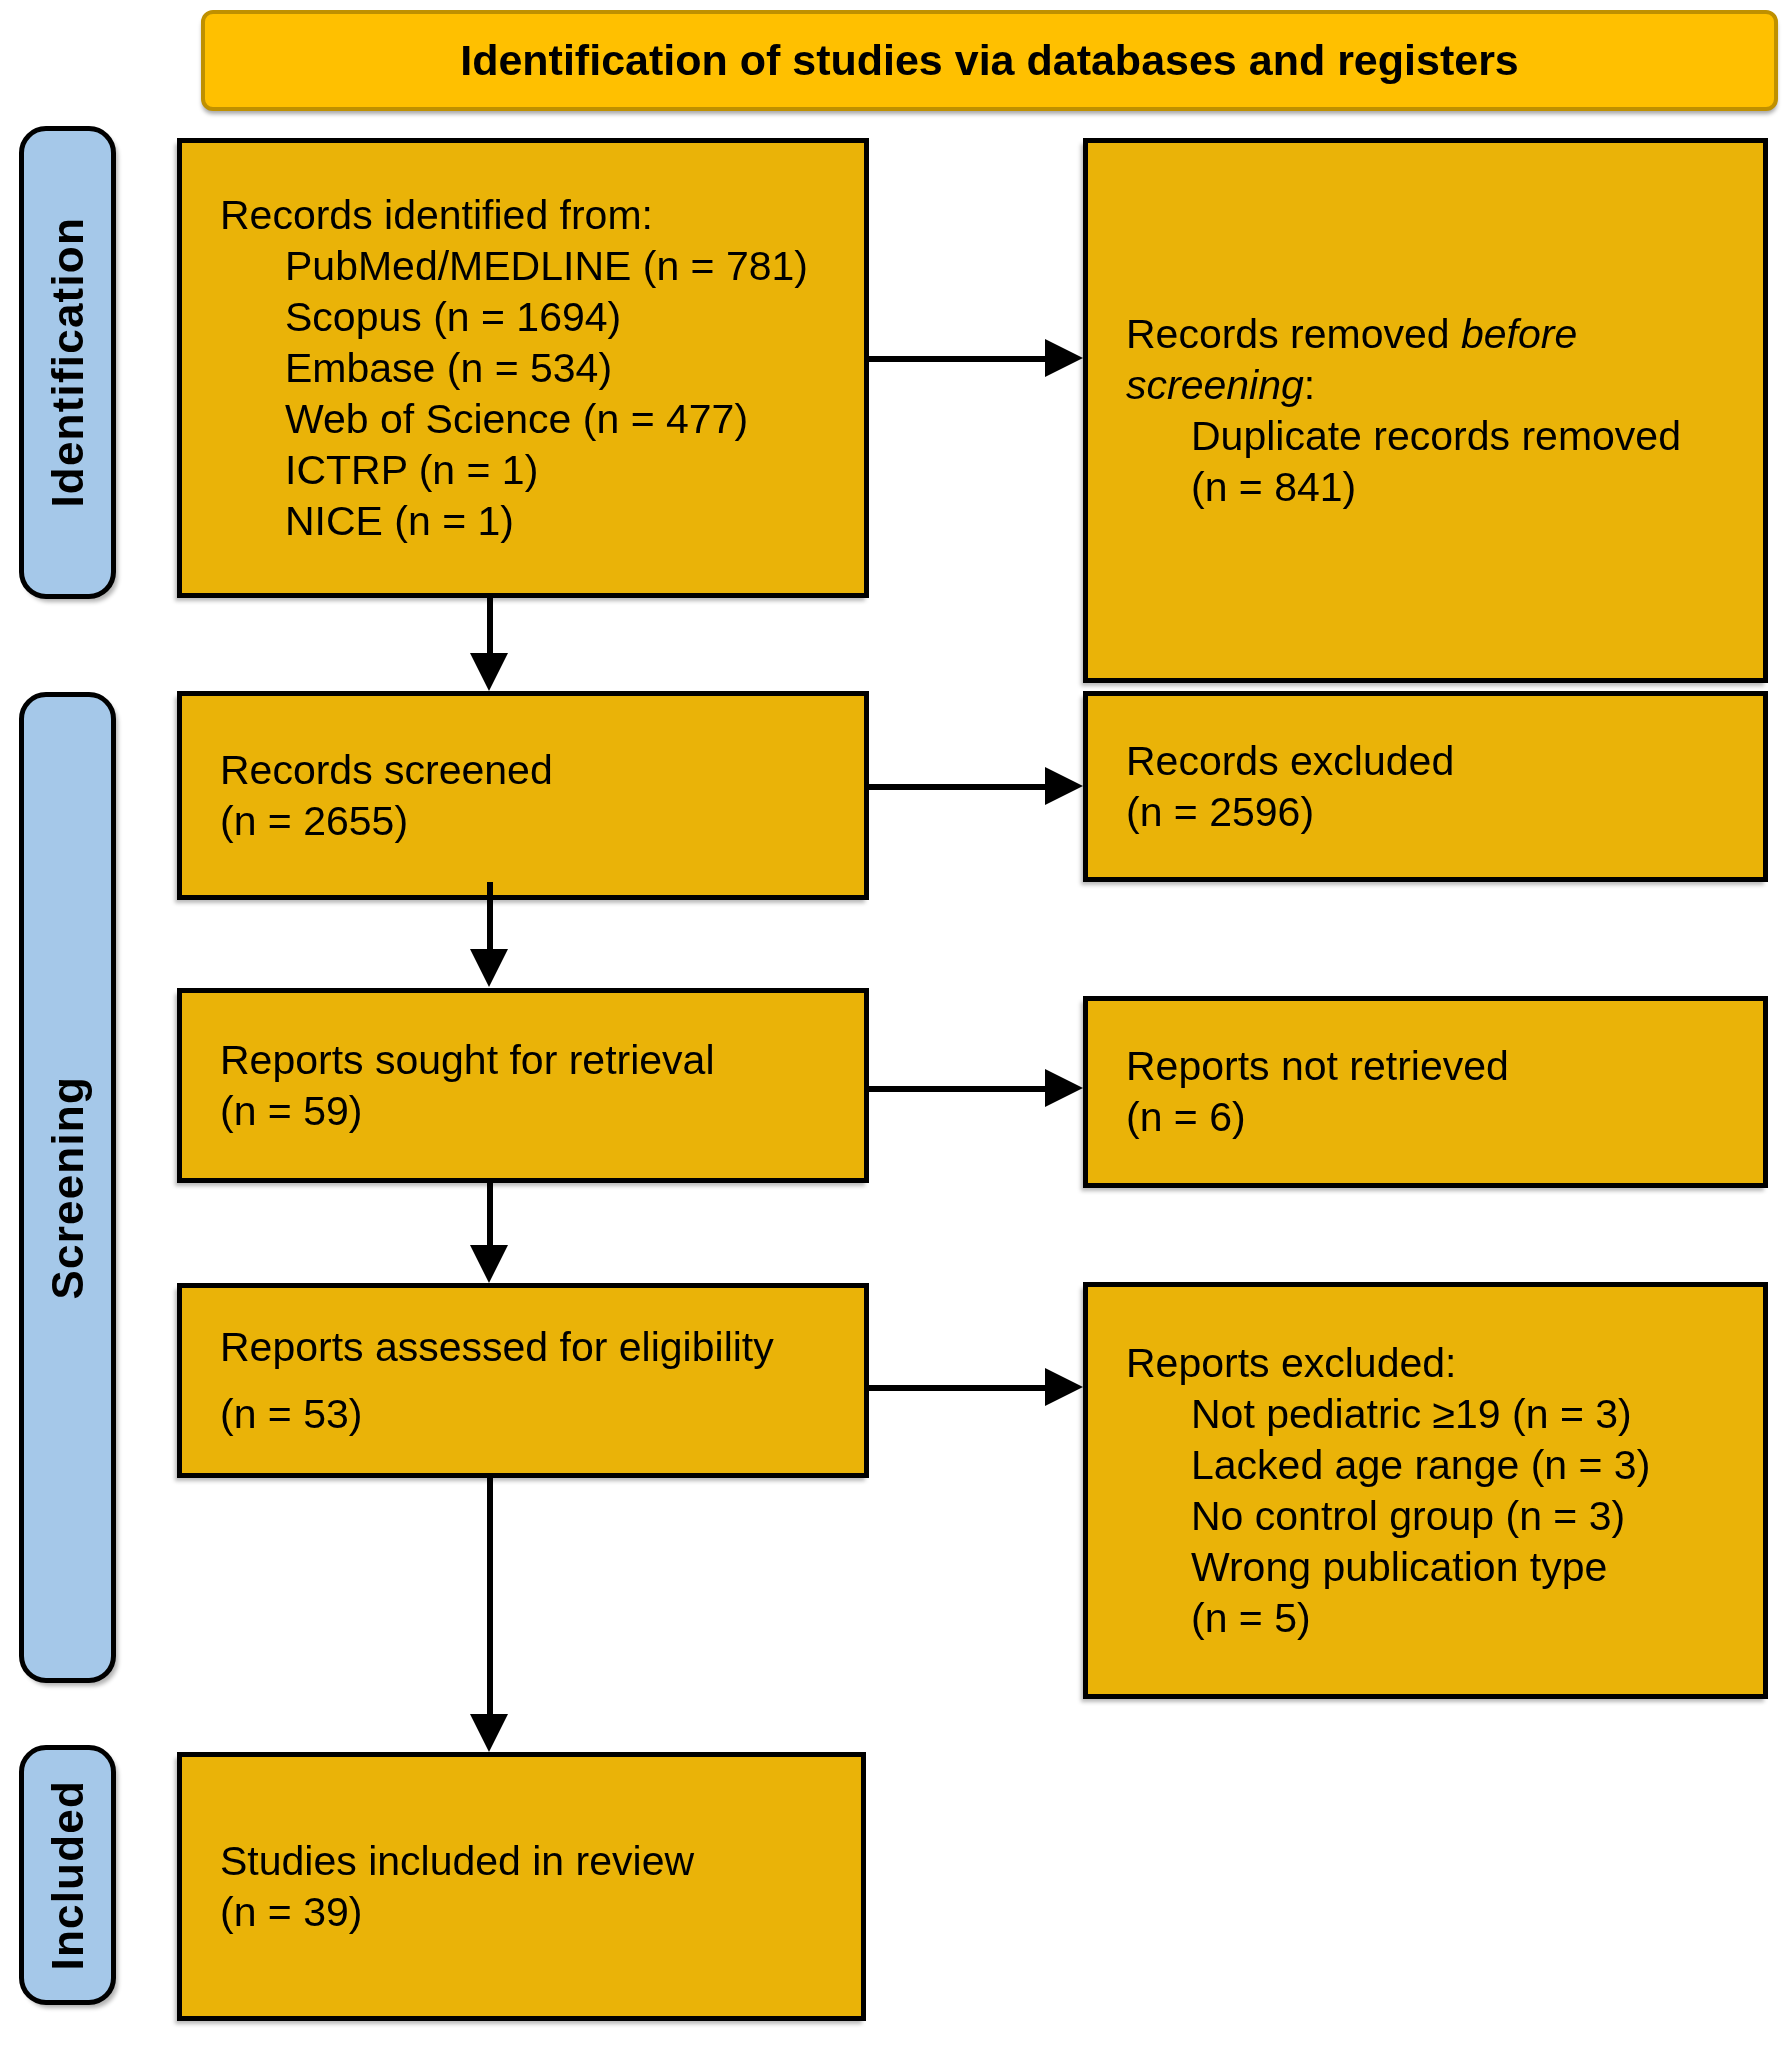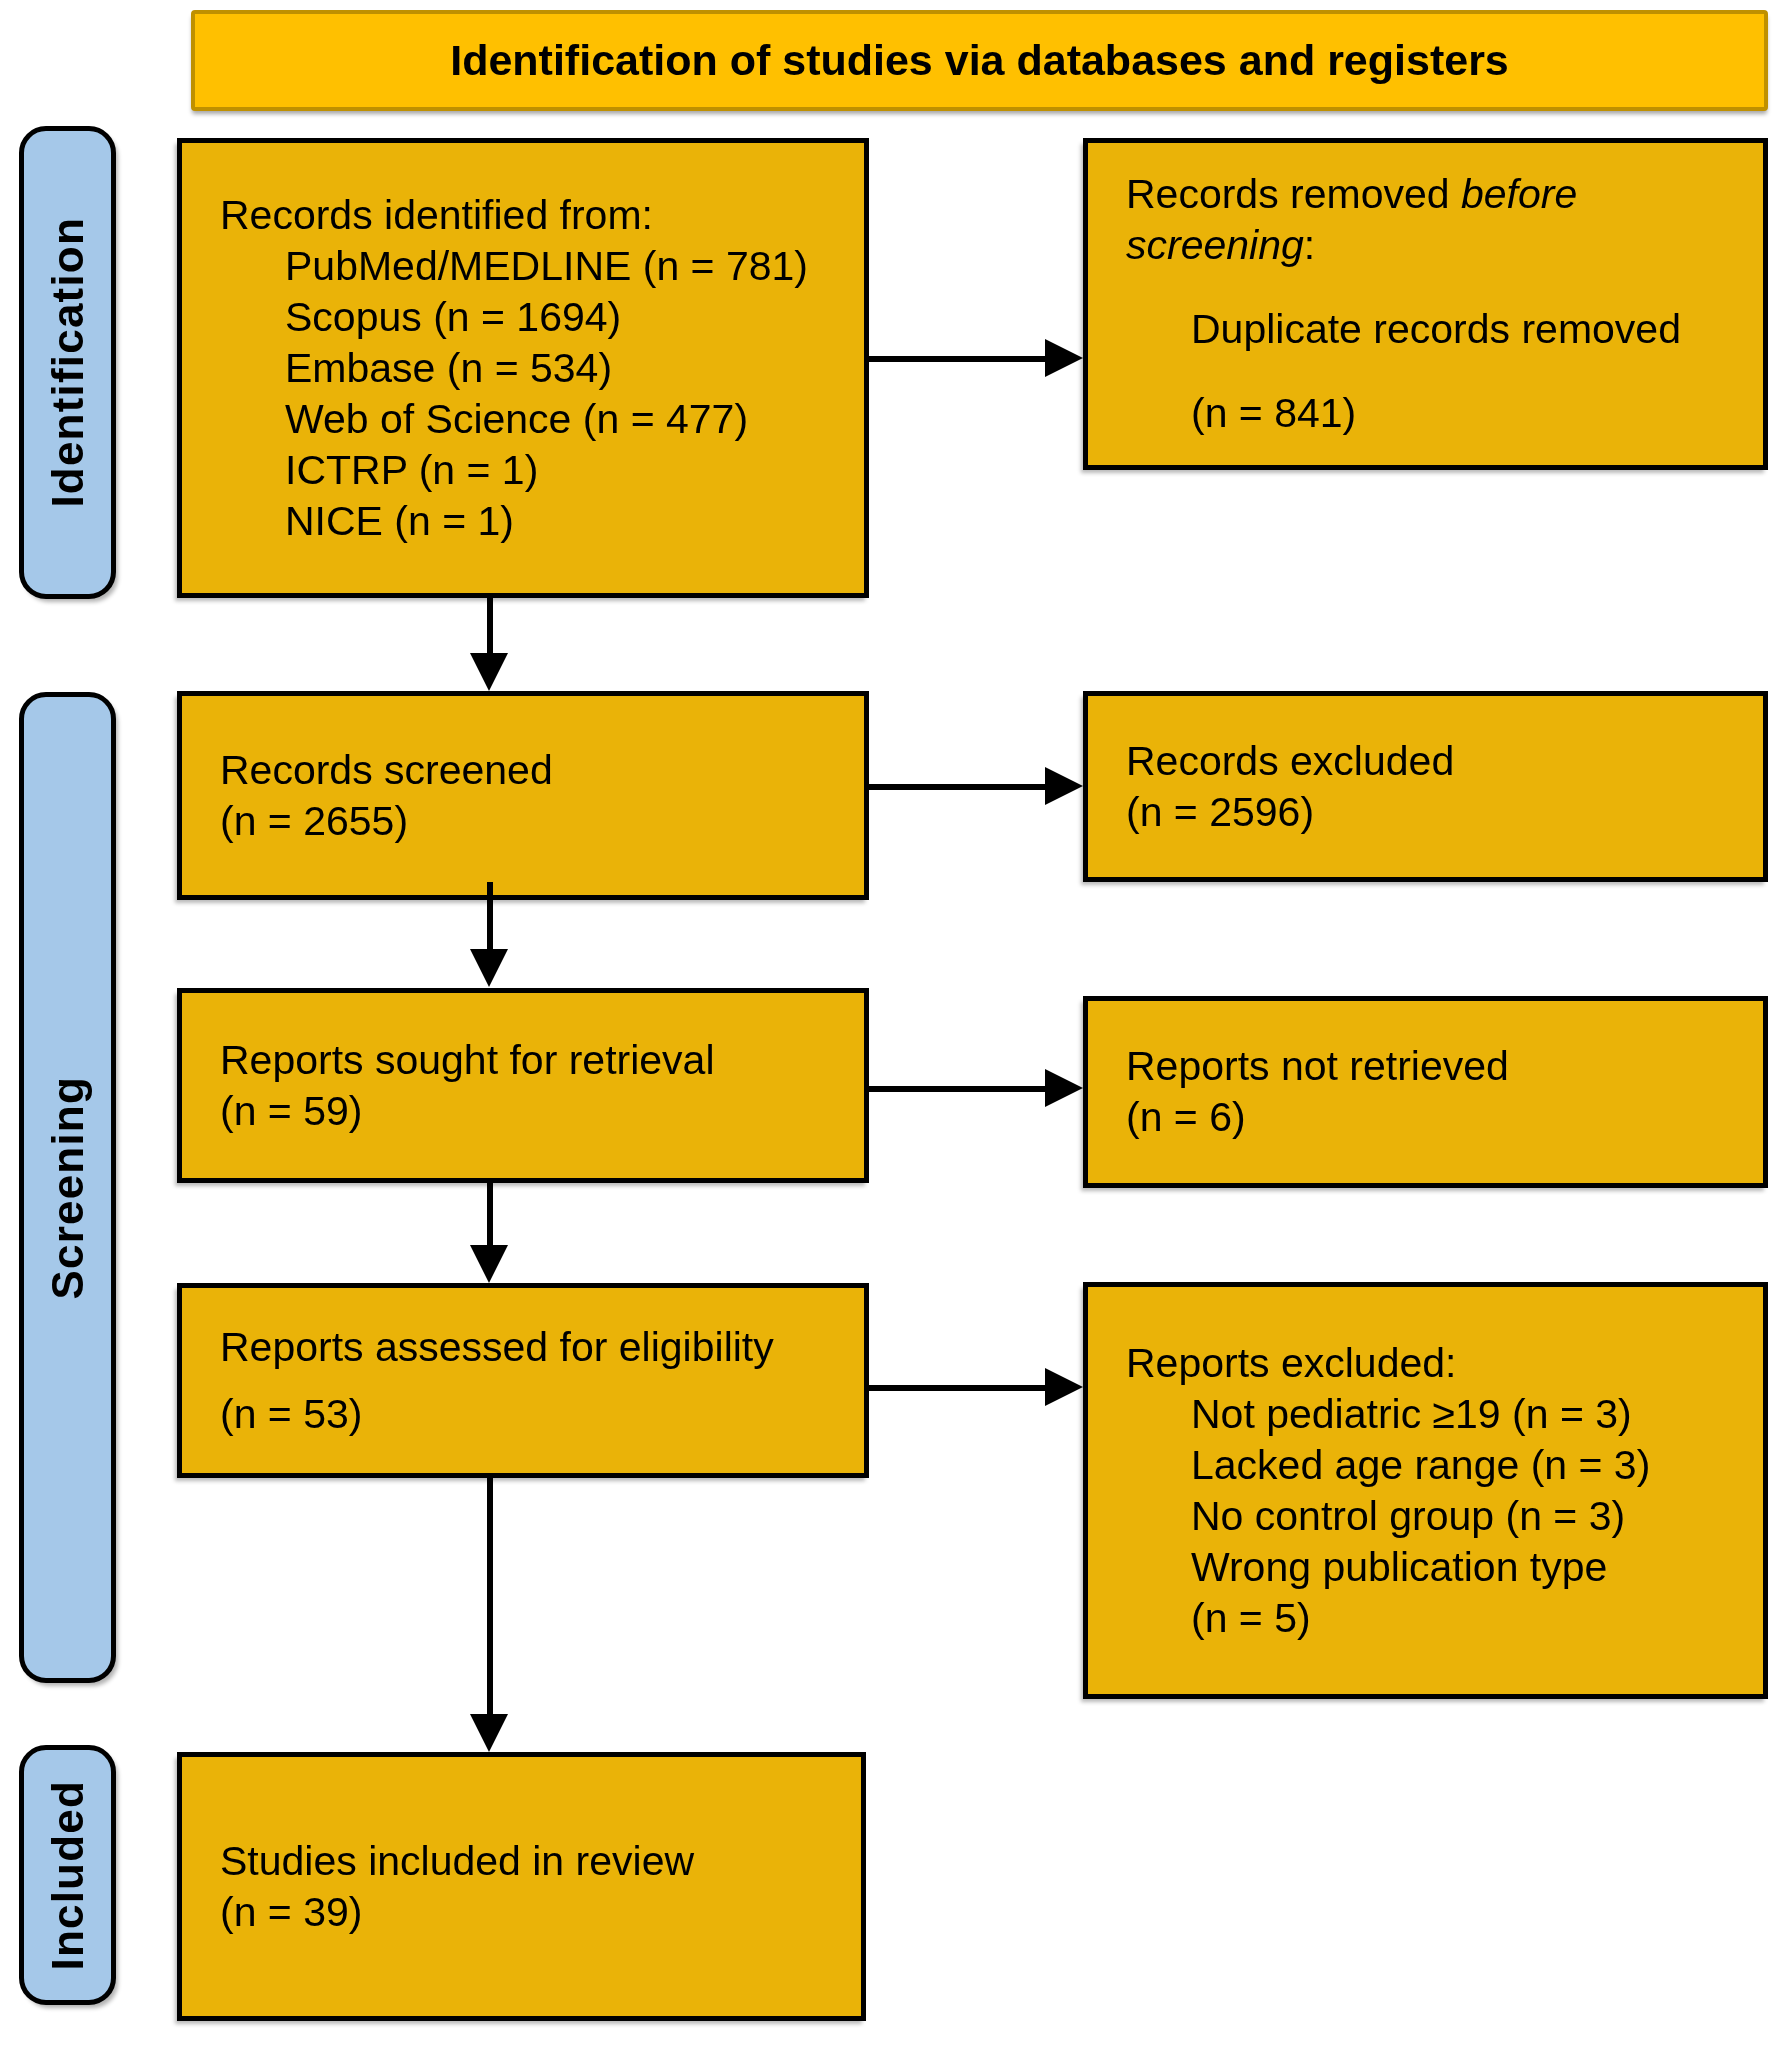--- a/index.html
+++ b/index.html
@@ -6,24 +6,24 @@
   #canvas{
     position:relative;
     width:1785px;height:2046px;
     background:#ffffff;
     font-family:"Liberation Sans", sans-serif;
     color:#000;
     overflow:hidden;
   }
   
   .banner{
-    position:absolute;left:191px;top:10.4px;width:1577px;height:101px;
+    position:absolute;left:201px;top:10.4px;width:1577px;height:101px;
     background:#FFC000;
     border:4.6px solid #BF9000;
-    border-radius:4px;
+    border-radius:12px;
     box-sizing:border-box;
     display:flex;align-items:center;justify-content:center;
     font-weight:bold;font-size:43px;
     box-shadow:0 4.6px 4px -1.7px rgba(0,0,0,0.35);
   }
   
   .stage{
     position:absolute;left:19px;width:97px;
     background:#A5C8E9;
     border:5.2px solid #000;
@@ -49,21 +49,21 @@
     border:5.2px solid #000;
     box-sizing:border-box;
     display:flex;flex-direction:column;justify-content:center;
     padding-left:38px;padding-right:16px;
     font-size:41px;line-height:51px;
     box-shadow:-2.9px 4.6px 4px -1.2px rgba(0,0,0,0.28);
   }
   .line{white-space:normal;}
   .line.indent{margin-left:65px;}
   #box-identified{left:177px;top:138px;width:692px;height:460px;}
-  #box-removed{left:1083px;top:138px;width:685px;height:332px;gap:33px;}
+  #box-removed{left:1083px;top:138px;width:685px;height:545px;}
   #box-screened{left:177px;top:691px;width:692px;height:209px;}
   #box-excluded{left:1083px;top:691px;width:685px;height:191px;}
   #box-sought{left:177px;top:988px;width:692px;height:195px;}
   #box-notretrieved{left:1083px;top:996px;width:685px;height:192px;}
   #box-assessed{left:177px;top:1283px;width:692px;height:195px;gap:16px;}
   #box-reportsexcluded{left:1083px;top:1282px;width:685px;height:417px;}
   #box-included{left:177px;top:1752px;width:689px;height:269px;}
   
   .shaft-v{position:absolute;width:5.8px;background:#000;}
   .shaft-h{position:absolute;height:5.8px;background:#000;}

